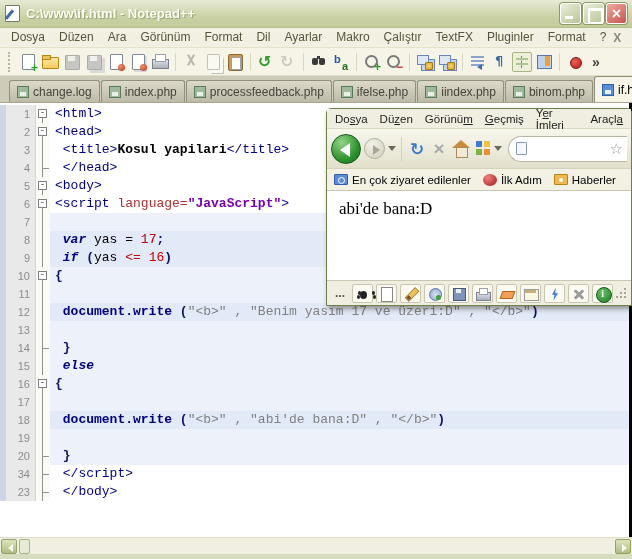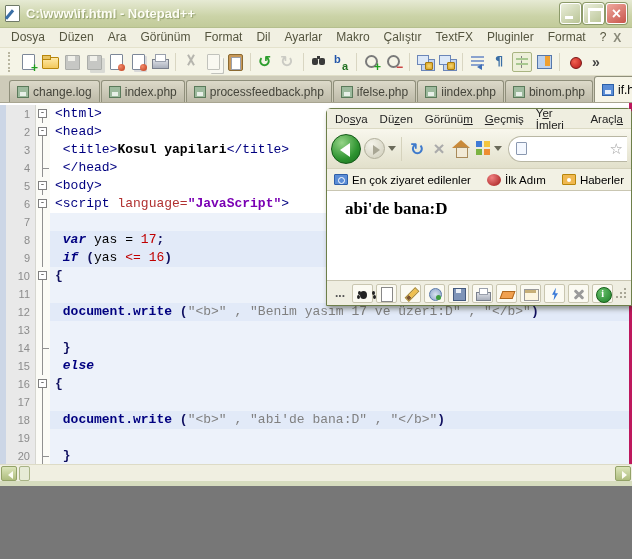--- a/index.html
+++ b/index.html
@@ -1,17 +1,17 @@
 <!DOCTYPE html>
 <html><head>
 <meta charset="utf-8">
 <style>
   html,body{margin:0;padding:0;background:#777;}
   *{box-sizing:border-box;}
-  .screen{position:relative;width:632px;height:486px;background:#be185d;overflow:hidden;
+  .screen{position:relative;width:632px;height:559px;background:#000000;overflow:hidden;
           font-family:"Liberation Sans",sans-serif;font-size:12px;color:#000;}
 
   
   .npp-title{position:absolute;left:0;top:0;right:0;height:28px;display:flex;align-items:center;
     padding:0 5px;background:linear-gradient(#E6EAD4,#CBD3A7 60%,#C2CB9A);border-bottom:1px solid #B5BF8E;}
   .npp-title .ttl{flex:1;font-weight:bold;font-size:13px;color:#FDFDF5;text-shadow:1px 1px 1px #93A06C;
     white-space:nowrap;overflow:hidden;margin-left:6px;}
   .app-icon{width:15px;height:17px;background:#fff;border:1px solid #6F7A68;border-radius:1px;position:relative;}
   .app-icon::after{content:"";position:absolute;left:2px;top:3px;width:3px;height:11px;background:#3A6EA5;transform:rotate(40deg);}
   .winbtns{display:flex;gap:2px;}
@@ -153,30 +153,30 @@
   .home-button::before{content:"";position:absolute;left:1px;top:0;border:9px solid transparent;border-bottom:8px solid #C98A3A;border-top:none;}
   .home-button::after{content:"";position:absolute;left:5px;bottom:0;width:10px;height:9px;background:#F2EAD6;border:1px solid #A98A5A;}
   .grid-icon{width:15px;height:15px;position:relative;margin-left:2px;}
   .grid-icon::before{content:"";position:absolute;left:0;top:0;width:6px;height:6px;background:#3F7AD6;
     box-shadow:8px 0 0 #F3C53F,0 8px 0 #7CB342,8px 8px 0 #EE8D33;}
   .urlbar{flex:1;height:26px;margin-left:3px;background:#fff;border:1px solid #B9B7A4;border-right:none;
     border-radius:13px 0 0 13px;display:flex;align-items:center;padding:0 4px 0 7px;gap:5px;}
   .upage{width:11px;height:13px;background:#F4F8FF;border:1px solid #8A98B0;border-radius:1px;}
   .ustar{margin-left:auto;font-size:15px;color:#9A9A9A;line-height:13px;}
   .ff-bookmarks{height:22px;display:flex;align-items:center;gap:12px;padding:0 7px;background:#F2F1E4;
-    border-bottom:1px solid #C9C6B2;font-size:11.5px;justify-content:space-between;}
+    border-bottom:1px solid #C9C6B2;font-size:11.5px;}
   .bmk{display:flex;align-items:center;gap:4px;}
   .bico{width:14px;height:11px;position:relative;flex:0 0 14px;}
   .b-folder-search-icon{background:#5B8DD6;border:1px solid #2F5FA8;border-radius:1px;}
   .b-folder-search-icon::after{content:"";position:absolute;left:3px;top:2px;width:5px;height:5px;border:1px solid #fff;border-radius:50%;}
   .b-firstrun-icon{width:12px;height:12px;border-radius:50%;background:radial-gradient(circle at 35% 30%,#F08080,#A01818);}
   .b-rss-folder-icon{background:#F0B850;border:1px solid #B8860B;border-radius:1px;}
   .b-rss-folder-icon::after{content:"";position:absolute;left:4px;top:3px;width:4px;height:4px;background:#fff;border-radius:50%;}
   .ff-content{flex:1;background:#fff;overflow:hidden;}
-  .ff-content .txt{font-family:"Liberation Serif",serif;font-weight:bold;font-size:17px;padding:8px 18px;}
+  .ff-content .txt{font-family:"Liberation Serif",serif;font-weight:normal;font-size:17px;padding:8px 12px;}
   .ff-status{height:25px;display:flex;align-items:center;gap:3px;padding:0 4px;background:#EFEEE1;border-top:1px solid #C9C6B2;}
   .dots{font:bold 12px "Liberation Sans";color:#555;padding:0 4px;}
   .sbtn{width:21px;height:19px;background:#FBFAF2;border:1px solid #C9C6B0;border-radius:2px;position:relative;}
   .s-bug-icon::before{content:"";position:absolute;left:7px;top:6px;width:7px;height:8px;border-radius:50%;background:#222;
     box-shadow:-4px -2px 0 -2px #222,10px -2px 0 -2px #222,-5px 2px 0 -2px #222,11px 2px 0 -2px #222;}
   .s-new-page-icon::before{content:"";position:absolute;left:4px;top:2px;width:10px;height:13px;background:#fff;border:1px solid #888;}
   .s-pencil-icon::before{content:"";position:absolute;left:8px;top:2px;width:4px;height:13px;transform:rotate(45deg);
     background:linear-gradient(#F0C050 70%,#7A5230 70%);border:1px solid #A88830;}
   .s-globe-icon::before{content:"";position:absolute;left:4px;top:3px;width:11px;height:11px;border-radius:50%;
     background:radial-gradient(#D8E2F0,#8CA4C8);border:1px solid #5878A8;}

